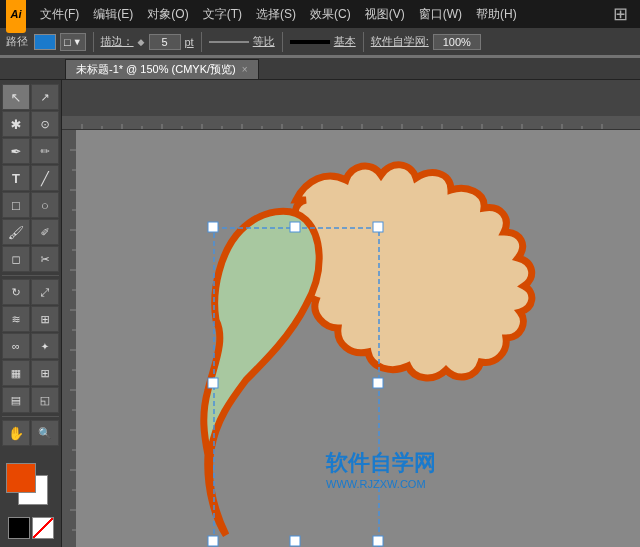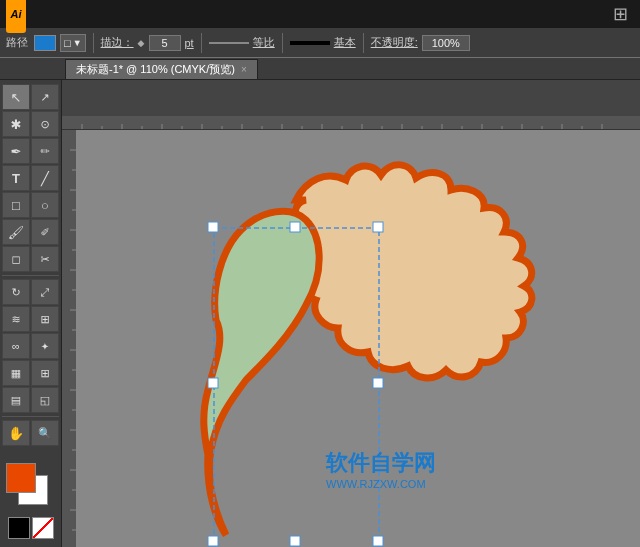--- a/index.html
+++ b/index.html
@@ -53,21 +53,21 @@
     }
 
     
     #toolbar {
       height: 30px;
       background: #3c3c3c;
       display: flex;
       align-items: center;
       padding: 0 6px;
       gap: 4px;
-      border-bottom: 1px solid #737373;
+      border-bottom: 3px solid #737373;
     }
     .toolbar-label {
       color: #ccc;
       font-size: 11px;
       margin-right: 2px;
     }
     .toolbar-color-box {
       width: 22px;
       height: 16px;
       border: 1px solid #888;
@@ -282,20 +282,31 @@
       top: 20px;
       left: 20px;
     }
   </style>
 </head>
 <body>
 
 <div id="title-bar">
   <div id="title-bar-icon">
     <span>Ai</span>
+  </div>
+  <div id="menu-bar">
+    <span class="menu-item">文件(F)</span>
+    <span class="menu-item">编辑(E)</span>
+    <span class="menu-item">对象(O)</span>
+    <span class="menu-item">文字(T)</span>
+    <span class="menu-item">选择(S)</span>
+    <span class="menu-item">效果(C)</span>
+    <span class="menu-item">视图(V)</span>
+    <span class="menu-item">窗口(W)</span>
+    <span class="menu-item">帮助(H)</span>
   </div>
   <div id="window-controls">
     <span style="color:#aaa;font-size:18px;margin-right:6px;">⊞</span>
   </div>
 </div>
 
 <div id="toolbar">
   <span class="toolbar-label">路径</span>
   <div class="toolbar-color-box" style="background: rgb(26, 122, 204);"></div>
   <div class="toolbar-dropdown">
@@ -307,27 +318,27 @@
   <span style="font-size:9px;color:#aaa;">◆</span>
   <input class="toolbar-input" value="5" readonly="" style="">
   <span class="toolbar-text">pt</span>
   <div class="toolbar-sep"></div>
   <div class="stroke-line"></div>
   <span class="toolbar-text">等比</span>
   <div class="toolbar-sep"></div>
   <div class="stroke-line-thick"></div>
   <span class="toolbar-text">基本</span>
   <div class="toolbar-sep"></div>
-  <span class="toolbar-text">不透明度:</span>
+  <span class="toolbar-text">软件自学网:</span>
   <input class="toolbar-input" style="width: 48px;" value="100%" readonly="">
 </div>
 
 <div id="tab-bar">
   <div class="tab active">
-    <span>未标题-1* @ 110% (CMYK/预览)</span>
+    <span>未标题-1* @ 150% (CMYK/预览)</span>
     <span class="tab-close">×</span>
   </div>
 </div>
 
 <div id="main-area">
 
   <div id="toolbox">
     <div class="tool-row">
       <div class="tool-btn active">↖</div>
       <div class="tool-btn" style="font-size:11px;">↗</div>

